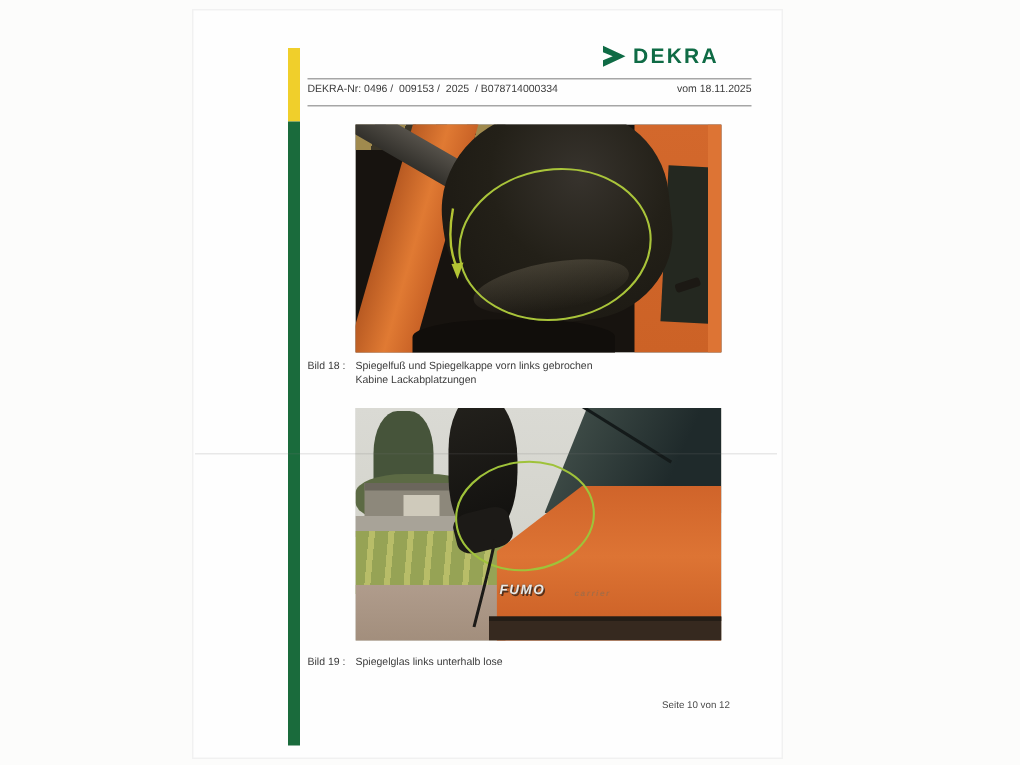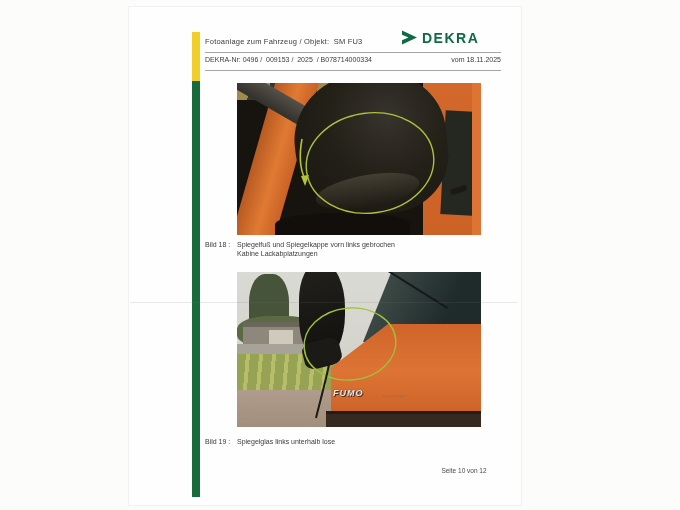--- a/index.html
+++ b/index.html
@@ -7,21 +7,21 @@
             font-family:"Liberation Sans", sans-serif; overflow:hidden; }
   .abs { position:absolute; }
 
   .sheet { left:128px; top:6px; width:392px; height:498px; background:#fefefe;
            border:1px solid rgba(0,0,0,0.05); }
 
   .bar-yellow { left:192px; top:32px; width:8px; height:49px; background:#f0cf2b; }
   .bar-green  { left:192px; top:81px; width:8px; height:416px; background:#1a6b3c; }
 
   .header-title { left:205px; top:37px; font-size:7.5px; color:#3b3b3b; letter-spacing:0.2px; white-space:pre; }
-  .logo { left:401px; top:29px; display:flex; align-items:center; gap:4px; }
+  .logo { left:401px; top:29px; display:flex; align-items:flex-start; gap:4px; }
   .logo-text { font-size:14px; font-weight:bold; color:#0f6b45; letter-spacing:1.5px; }
   .rule { height:1px; background:#a6a6a6; left:205px; width:296px; }
   .rule1 { top:52px; } .rule2 { top:70px; }
   .meta { left:205px; top:56px; width:296px; display:flex; justify-content:space-between;
           font-size:7px; color:#3b3b3b; white-space:pre; }
 
   .photo { left:237px; width:244px; overflow:hidden; background:#c9c9c4; }
   .photo * { position:absolute; }
   #photo1 { top:83px; height:152px; }
   #photo2 { top:272px; height:155px; }
@@ -89,21 +89,20 @@
 </head>
 <body>
 
 <div class="canvas">
 
   <div class="abs sheet"></div>
 
   <div class="abs bar-yellow"></div>
   <div class="abs bar-green"></div>
 
-  <div class="abs header-title">Fotoanlage zum Fahrzeug / Objekt:  SM FU3</div>
 
   <div class="abs logo">
     <svg width="17" height="17" viewBox="0 0 17 17">
       <path d="M1,1.5 L16,8.5 L1,15.5 L1,11.2 L7.5,8.5 L1,5.8 Z" fill="#0f6b45"></path>
     </svg>
     <span class="logo-text">DEKRA</span>
   </div>
 
   <div class="abs rule rule1"></div>
   <div class="abs meta">

